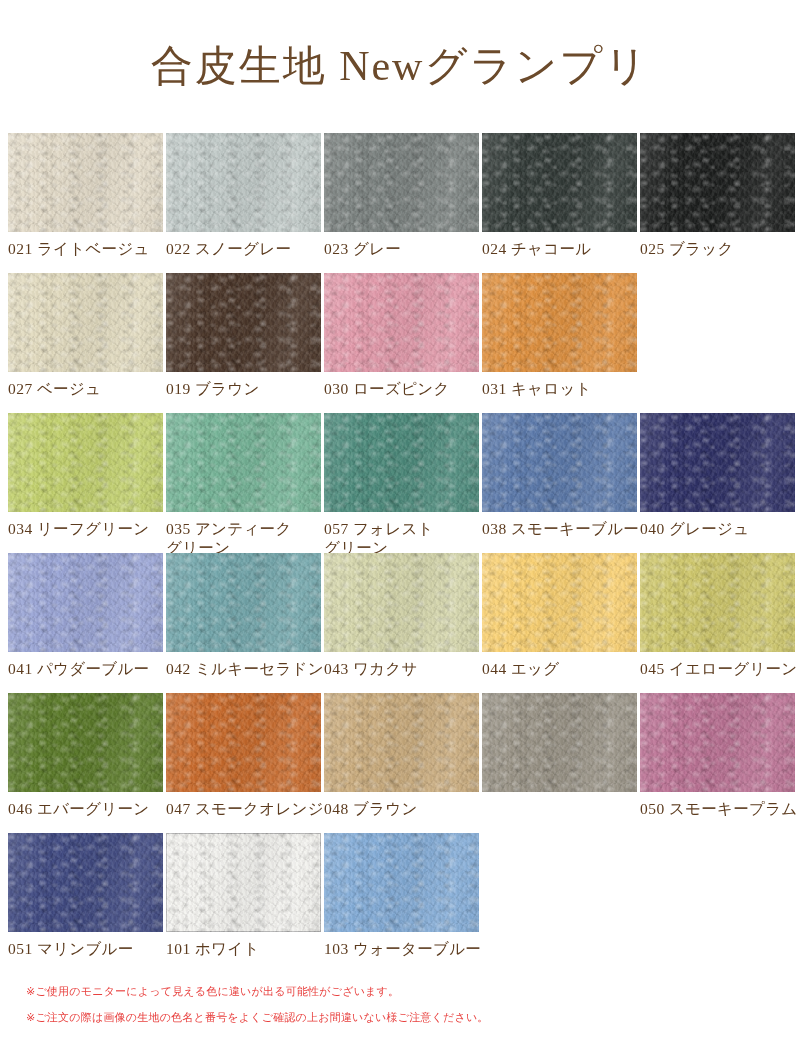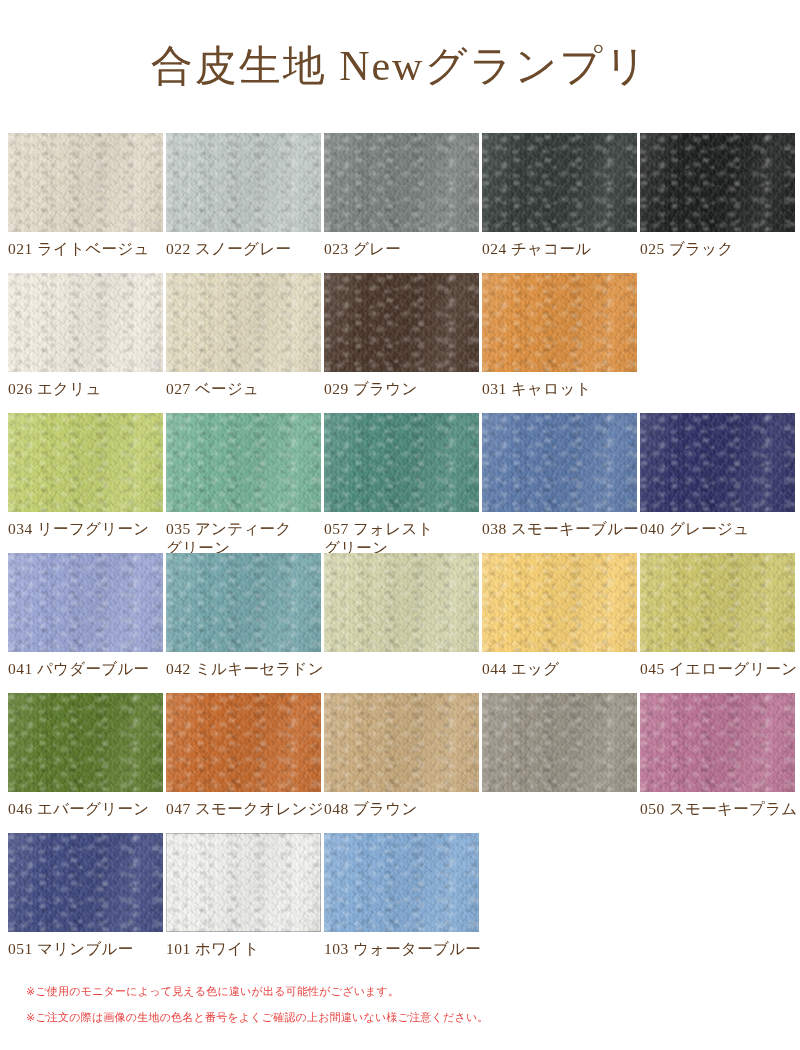--- a/index.html
+++ b/index.html
@@ -163,39 +163,39 @@
       <div class="swatch-cell">
         <div class="swatch-chip" style="background: rgb(29, 31, 30);">
           <div class="grain"></div>
           <div class="sheen"></div>
         </div>
         <div class="swatch-label"><span class="code">025</span><span> ブラック</span></div>
       </div>
     </div>
     <div class="swatch-row">
       <div class="swatch-cell">
-        <div class="swatch-chip" style="background: rgb(242, 236, 224);">
-          <div class="grain"></div>
-          <div class="sheen"></div>
-        </div>
-        <div class="swatch-label"><span class="code">026</span><span> エクリュ</span></div>
-      </div>
-      <div class="swatch-cell">
         <div class="swatch-chip" style="background: rgb(227, 220, 192);">
           <div class="grain"></div>
           <div class="sheen"></div>
         </div>
         <div class="swatch-label"><span class="code">027</span><span> ベージュ</span></div>
       </div>
       <div class="swatch-cell">
         <div class="swatch-chip" style="background: rgb(76, 55, 42);">
           <div class="grain"></div>
           <div class="sheen"></div>
         </div>
-        <div class="swatch-label"><span class="code">029</span><span> ブラウン</span></div>
+        <div class="swatch-label"><span class="code">019</span><span> ブラウン</span></div>
+      </div>
+      <div class="swatch-cell">
+        <div class="swatch-chip" style="background: rgb(227, 154, 171);">
+          <div class="grain"></div>
+          <div class="sheen"></div>
+        </div>
+        <div class="swatch-label"><span class="code">030</span><span> ローズピンク</span></div>
       </div>
       <div class="swatch-cell">
         <div class="swatch-chip" style="background: rgb(224, 145, 63);">
           <div class="grain"></div>
           <div class="sheen"></div>
         </div>
         <div class="swatch-label"><span class="code">031</span><span> キャロット</span></div>
       </div>
     </div>
     <div class="swatch-row">
@@ -248,20 +248,21 @@
           <div class="grain"></div>
           <div class="sheen"></div>
         </div>
         <div class="swatch-label"><span class="code">042</span><span> ミルキーセラドン</span></div>
       </div>
       <div class="swatch-cell">
         <div class="swatch-chip" style="background: rgb(214, 215, 172);">
           <div class="grain"></div>
           <div class="sheen"></div>
         </div>
+        <div class="swatch-label"><span class="code">043</span><span> ワカクサ</span></div>
       </div>
       <div class="swatch-cell">
         <div class="swatch-chip" style="background: rgb(250, 209, 115);">
           <div class="grain"></div>
           <div class="sheen"></div>
         </div>
         <div class="swatch-label"><span class="code">044</span><span> エッグ</span></div>
       </div>
       <div class="swatch-cell">
         <div class="swatch-chip" style="background: rgb(207, 200, 108);">

